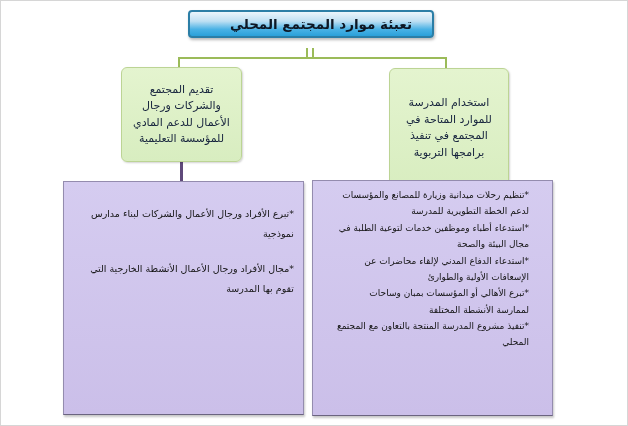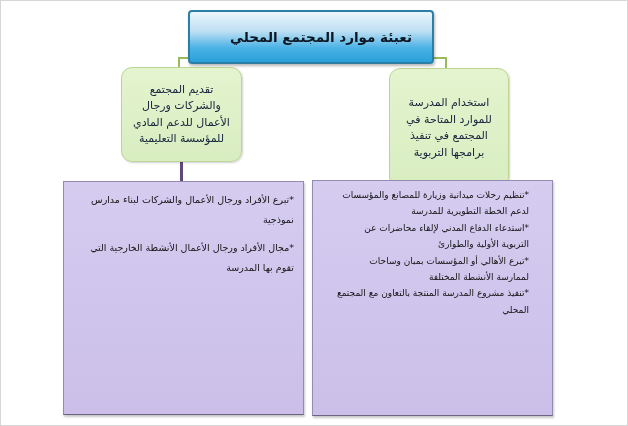--- a/index.html
+++ b/index.html
@@ -13,35 +13,35 @@
     border: 1px solid #d6d6d6;
     box-sizing: border-box;
     overflow: hidden;
     direction: rtl;
   }
 
   
   .node { position: absolute; box-sizing: border-box; }
 
   .title-node {
-    left: 187px; top: 9px; width: 246px; height: 54px;
+    left: 187px; top: 9px; width: 246px; height: 28px;
     background: linear-gradient(180deg, #eaf5fc 0%, #bfe0f3 38%, #4ab2e5 72%, #2aa0d9 100%);
     border: 2px solid #2b7ea6;
     border-radius: 4px;
     box-shadow: 1px 2px 3px rgba(0,0,0,0.28);
     display: flex; align-items: center; justify-content: center;
     font-size: 13.5px; font-weight: bold; color: #0d1724;
     text-align: center;
     padding-left: 20px;
   }
 
   .branch-node {
     background: linear-gradient(180deg, #e4f4cf 0%, #d8edc0 100%);
     border: 1px solid #bcd494;
-    border-radius: 11px;
+    border-radius: 6px;
     box-shadow: 1px 1px 2px rgba(0,0,0,0.18);
     display: flex; align-items: center; justify-content: center;
     font-size: 11px; color: #16233d;
     text-align: center;
     padding: 4px 5px;
     line-height: 1.5;
   }
   .branch-left  { left: 120px; top: 66px; width: 121px; height: 95px; }
   .branch-right { left: 388px; top: 67px; width: 120px; height: 120px; }
 
@@ -50,21 +50,21 @@
     border: 1px solid #948cae;
     border-bottom-color: #6b6480;
     box-shadow: 1px 2px 2px rgba(0,0,0,0.22);
     color: #141414;
     text-align: right;
     overflow: hidden;
   }
   .detail-left  { left: 62px;  top: 180px; width: 241px; height: 234px; padding: 8px 9px; }
   .detail-right { left: 311px; top: 179px; width: 241px; height: 236px; padding: 6px 23px; }
 
-  .detail-left  p { margin: 0 0 7px 0;  font-size: 9.5px; line-height: 2.15; }
+  .detail-left  p { margin: 14px 0 7px 0;  font-size: 9.5px; line-height: 2.15; }
   .detail-right p { margin: 0;          font-size: 9px;   line-height: 1.82; }
 
   
   .conn { position: absolute; }
   .olive { background: #9bbb59; }
   .purple { background: #5f497a; }
 
   .conn-title-v1 { left: 305px; top: 47px; width: 2px; height: 10px; }
   .conn-title-v2 { left: 311px; top: 47px; width: 2px; height: 10px; }
   .conn-branch-h { left: 177px; top: 56px; width: 269px; height: 2px; }
@@ -93,18 +93,19 @@
 
   <div class="node branch-node branch-right" dir="rtl">استخدام المدرسة للموارد المتاحة في المجتمع في تنفيذ برامجها التربوية</div>
 
   <div class="node detail-node detail-left" dir="rtl">
     <p>*تبرع الأفراد ورجال الأعمال والشركات لبناء مدارس نموذجية</p>
     <p>*مجال الأفراد ورجال الأعمال الأنشطة الخارجية التي تقوم بها المدرسة</p>
   </div>
 
   <div class="node detail-node detail-right" dir="rtl">
     <p>*تنظيم رحلات ميدانية وزيارة للمصانع والمؤسسات لدعم الخطة التطويرية للمدرسة</p>
-    <p>*استدعاء الدفاع المدني لإلقاء محاضرات عن التربوية الأولية والطوارئ</p>
+    <p>*استدعاء أطباء وموظفين خدمات لتوعية الطلبة في مجال البيئة والصحة</p>
+    <p>*استدعاء الدفاع المدني لإلقاء محاضرات عن الإسعافات الأولية والطوارئ</p>
     <p>*تبرع الأهالي أو المؤسسات بمبان وساحات لممارسة الأنشطة المختلفة</p>
     <p>*تنفيذ مشروع المدرسة المنتجة بالتعاون مع المجتمع المحلي</p>
   </div>
 
 </div>
 
 </body></html>

